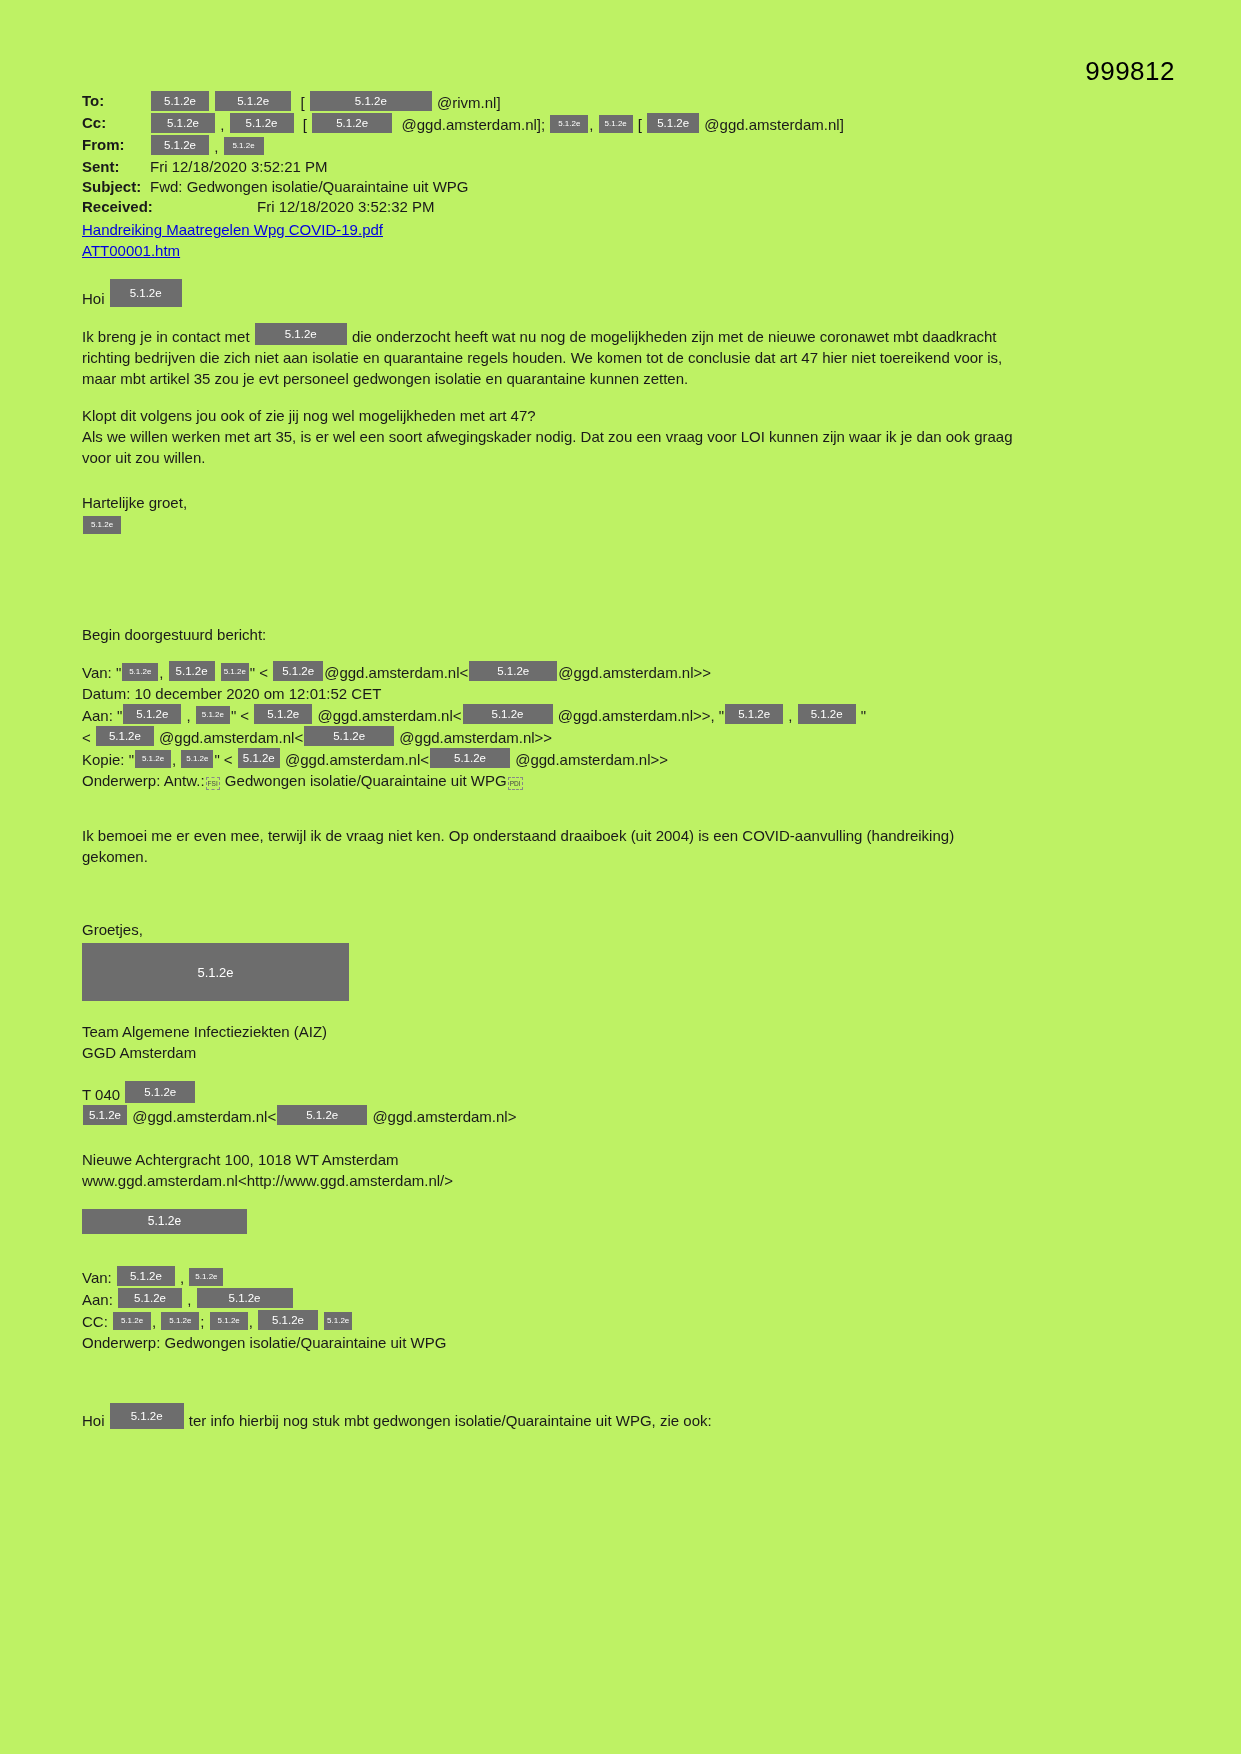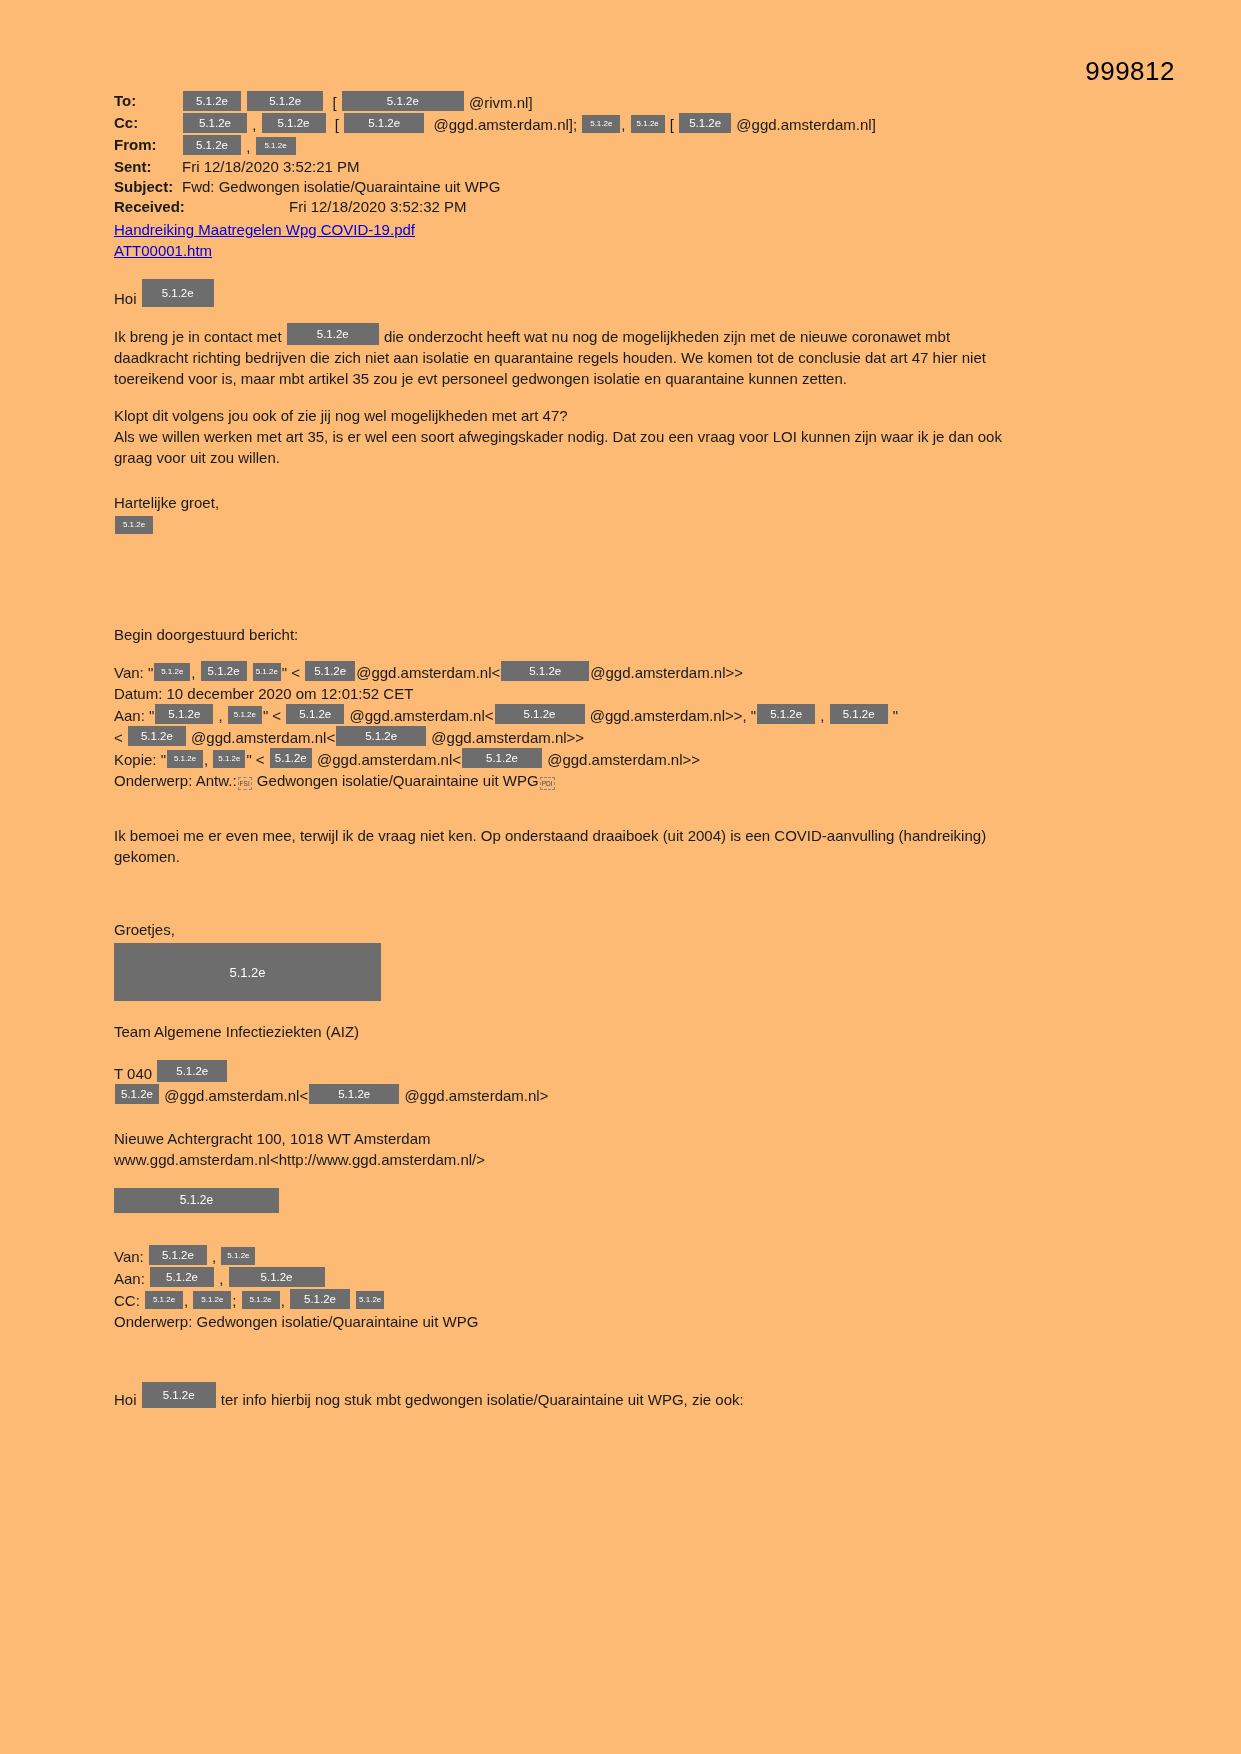--- a/index.html
+++ b/index.html
@@ -1,30 +1,30 @@
 <!DOCTYPE html>
 <html><head>
 <meta charset="utf-8">
 <style>
   html,body{margin:0;padding:0;background:#e8e8e8;}
   .page{
     position:relative;
     width:1241px;height:1754px;
-    background:#fdba74;
+    background:#bef264;
     font-family:"Liberation Sans","DejaVu Sans",sans-serif;
     color:#1a1a1a;
     overflow:hidden;
   }
   .page-number{
     position:absolute;top:56px;right:66px;
     font-size:26px;letter-spacing:0.5px;color:#000;
   }
   .content{
     padding:91px 225px 0 82px;
-    font-size:15px;line-height:21px;margin-left:32px;
+    font-size:15px;line-height:21px;
   }
   
   .hrow{display:flex;line-height:20px;}
   .hlabel{font-weight:bold;width:68px;flex:0 0 68px;}
   .hval{white-space:pre-wrap;}
   .hrow.received .hval{padding-left:107px;}
   .attachments{margin-top:2px;}
   .att-link{display:block;color:#0000e0;text-decoration:underline;line-height:21px;cursor:pointer;}
   
   .line{white-space:pre-wrap;}
@@ -121,20 +121,21 @@
       <div class="line" data-name="fwd-to-row"><span data-name="text-run">Aan: "</span><span class="redact" data-name="redaction-box" style="width: 58px;">5.1.2e</span><span data-name="text-run"> , </span><span class="redact sm" data-name="redaction-box" style="width: 34px;">5.1.2e</span><span data-name="text-run">" &lt; </span><span class="redact" data-name="redaction-box" style="width: 58px;">5.1.2e</span><span data-name="text-run"> @ggd.amsterdam.nl&lt;</span><span class="redact" data-name="redaction-box" style="width: 90px;">5.1.2e</span><span data-name="text-run"> @ggd.amsterdam.nl&gt;&gt;, "</span><span class="redact" data-name="redaction-box" style="width: 58px;">5.1.2e</span><span data-name="text-run"> , </span><span class="redact" data-name="redaction-box" style="width: 58px;">5.1.2e</span><span data-name="text-run"> "</span><br><span data-name="text-run">&lt; </span><span class="redact" data-name="redaction-box" style="width: 58px;">5.1.2e</span><span data-name="text-run"> @ggd.amsterdam.nl&lt;</span><span class="redact" data-name="redaction-box" style="width: 90px;">5.1.2e</span><span data-name="text-run"> @ggd.amsterdam.nl&gt;&gt;</span></div>
       <div class="line" data-name="fwd-copy-row"><span data-name="text-run">Kopie: "</span><span class="redact sm" data-name="redaction-box" style="width: 36px;">5.1.2e</span><span data-name="text-run">, </span><span class="redact sm" data-name="redaction-box" style="width: 32px;">5.1.2e</span><span data-name="text-run">" &lt; </span><span class="redact" data-name="redaction-box" style="width: 42px;">5.1.2e</span><span data-name="text-run"> @ggd.amsterdam.nl&lt;</span><span class="redact" data-name="redaction-box" style="width: 80px;">5.1.2e</span><span data-name="text-run"> @ggd.amsterdam.nl&gt;&gt;</span></div>
       <div class="line" data-name="fwd-subject-row"><span data-name="text-run">Onderwerp: Antw.:</span><span class="marker" data-name="unicode-control-marker">FSI</span><span data-name="text-run"> Gedwongen isolatie/Quaraintaine uit WPG</span><span class="marker" data-name="unicode-control-marker">PDI</span></div>
 
       <div class="line" data-name="note-paragraph">Ik bemoei me er even mee, terwijl ik de vraag niet ken. Op onderstaand draaiboek (uit 2004) is een COVID-aanvulling (handreiking) gekomen.</div>
       <div class="line" data-name="groetjes-line">Groetjes,</div>
 
       <div class="bigredact" data-name="signature-redaction-block">5.1.2e</div>
 
       <div class="line" data-name="team-line">Team Algemene Infectieziekten (AIZ)</div>
+      <div class="line" data-name="organization-line">GGD Amsterdam</div>
       <div class="line" data-name="phone-line"><span data-name="text-run">T 040 </span><span class="redact" data-name="redaction-box" style="width: 70px; height: 22px; line-height: 22px;">5.1.2e</span></div>
       <div class="line" data-name="email-address-line"><span class="redact" data-name="redaction-box" style="width: 44px;">5.1.2e</span><span data-name="text-run"> @ggd.amsterdam.nl&lt;</span><span class="redact" data-name="redaction-box" style="width: 90px;">5.1.2e</span><span data-name="text-run"> @ggd.amsterdam.nl&gt;</span></div>
       <div class="line" data-name="address-line">Nieuwe Achtergracht 100, 1018 WT Amsterdam</div>
       <div class="line" data-name="website-line">www.ggd.amsterdam.nl&lt;http://www.ggd.amsterdam.nl/&gt;</div>
 
       <div class="banner" data-name="banner-redaction">5.1.2e</div>
 
       <div class="line" data-name="inner-from-row"><span data-name="text-run">Van: </span><span class="redact" data-name="redaction-box" style="width: 58px;">5.1.2e</span><span data-name="text-run"> , </span><span class="redact sm" data-name="redaction-box" style="width: 34px;">5.1.2e</span></div>
       <div class="line" data-name="inner-to-row"><span data-name="text-run">Aan: </span><span class="redact" data-name="redaction-box" style="width: 64px;">5.1.2e</span><span data-name="text-run"> , </span><span class="redact" data-name="redaction-box" style="width: 96px;">5.1.2e</span></div>
       <div class="line" data-name="inner-cc-row"><span data-name="text-run">CC: </span><span class="redact sm" data-name="redaction-box" style="width: 38px;">5.1.2e</span><span data-name="text-run">, </span><span class="redact sm" data-name="redaction-box" style="width: 38px;">5.1.2e</span><span data-name="text-run">; </span><span class="redact sm" data-name="redaction-box" style="width: 38px;">5.1.2e</span><span data-name="text-run">, </span><span class="redact" data-name="redaction-box" style="width: 60px;">5.1.2e</span><span data-name="text-run"> </span><span class="redact sm" data-name="redaction-box" style="width: 28px;">5.1.2e</span></div>

